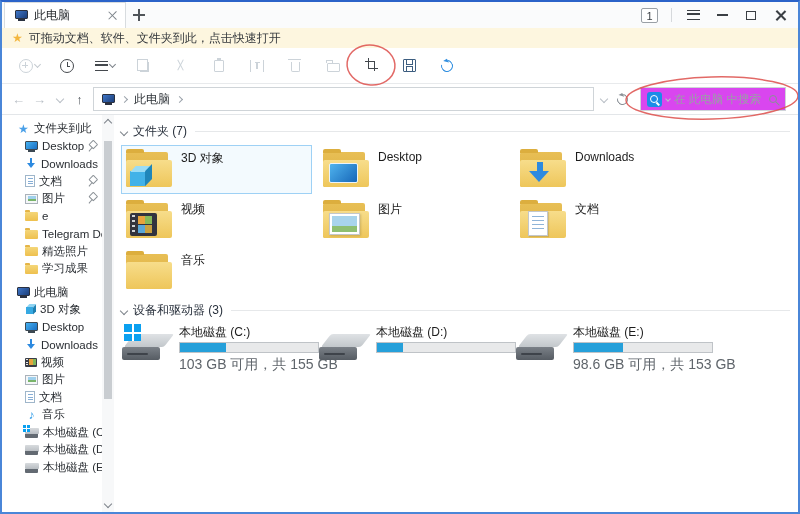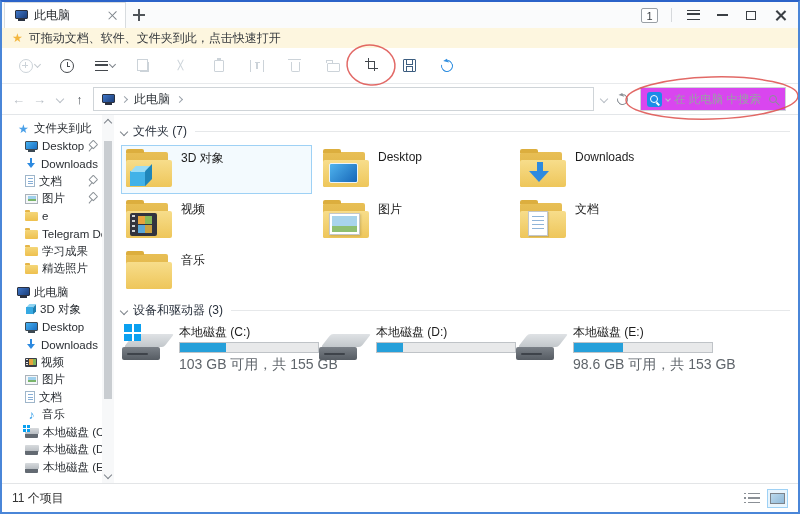--- a/index.html
+++ b/index.html
@@ -341,25 +341,25 @@
       <div class="srow lvl1">
           <span class="sic s-folder"></span>
           <span>e</span>
         </div>
       <div class="srow lvl1">
           <span class="sic s-folder"></span>
           <span>Telegram De</span>
         </div>
       <div class="srow lvl1">
           <span class="sic s-folder"></span>
+          <span>精选照片</span>
+        </div>
+      <div class="srow lvl1">
+          <span class="sic s-folder"></span>
           <span>学习成果</span>
-        </div>
-      <div class="srow lvl1">
-          <span class="sic s-folder"></span>
-          <span>精选照片</span>
         </div>
       <div class="gap6"></div>
       <div class="srow lvl0">
           <span class="sic s-pc"></span>
           <span>此电脑</span>
         </div>
       <div class="srow lvl1">
           <span class="sic s-cube"></span>
           <span>3D 对象</span>
         </div>
@@ -527,30 +527,19 @@
                 <span class="dfill" style="width: 35.5%; display: block;"></span>
               </span>
             <span class="dinfo">98.6 GB 可用，共 153 GB</span>
           </span>
         </div>
       </div>
 
     </div>
   </div>
 
-  <div class="statusbar">
-    <span>11 个项目</span>
-    <span class="viewtoggles">
-      <span class="vt">
-          <span class="ic-details"></span>
-        </span>
-      <span class="vt sel">
-          <span class="ic-thumbs"></span>
-        </span>
-    </span>
-  </div>
 
   <svg class="anno" viewBox="0 0 796 510">
     <ellipse cx="369" cy="63" rx="24" ry="20" fill="none" stroke="#dd4f4b" stroke-width="1.5" opacity="0.85" transform="rotate(7 369 63)"></ellipse>
     <ellipse cx="710" cy="96" rx="86" ry="21" fill="none" stroke="#dd4f4b" stroke-width="1.5" opacity="0.85" transform="rotate(-1.5 710 96)"></ellipse>
   </svg>
 
 </div>
 
 </body></html>

